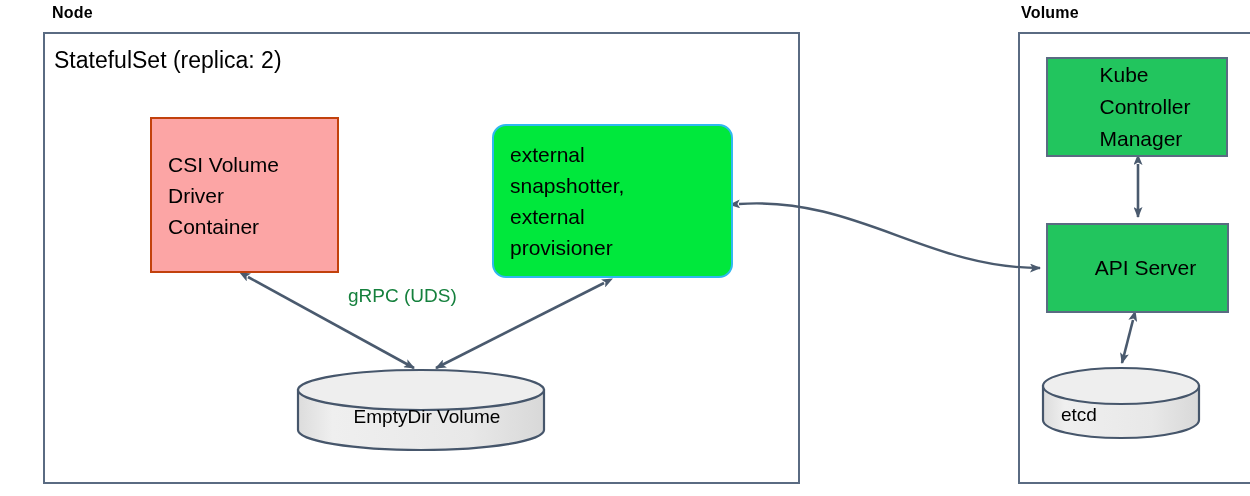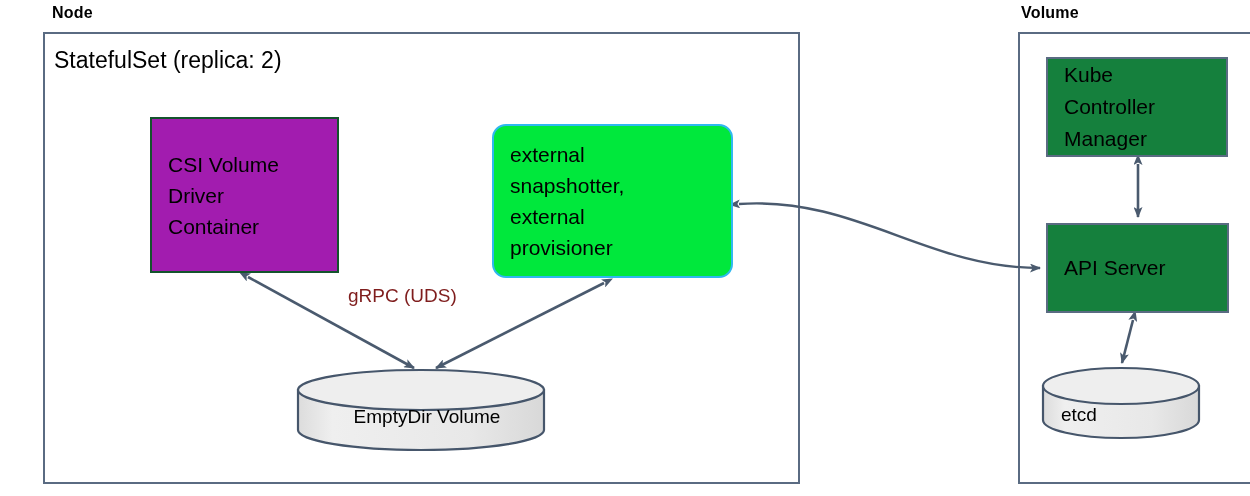--- a/index.html
+++ b/index.html
@@ -54,46 +54,47 @@
     justify-content: flex-start;
   }
   .node-box .node-text {
     font-size: 21px;
     line-height: 31px;
     color: #000000;
     padding-left: 16px;
     white-space: pre-line;
   }
   .box-csi {
-    background: #a21caf;
-    border: 2px solid #14532d;
+    background: #fca5a5;
+    border: 2px solid #c2410c;
   }
   .box-ext {
     background: #00e83c;
     border: 2px solid #2fb8ef;
   }
   .box-gray {
-    background: #15803d;
+    background: #22c55e;
     border: 2px solid #5a6b82;
+    justify-content: center;
   }
   .box-gray .node-text {
     font-size: 21px;
     line-height: 32px;
   }
   .cyl-label {
     position: absolute;
     font-size: 19px;
     color: #000000;
     text-align: center;
     white-space: nowrap;
   }
   .edge-label {
     position: absolute;
     font-size: 19px;
-    color: #7f1d1d;
+    color: #15803d;
     white-space: nowrap;
   }
 </style>
 </head>
 <body>
 
 <div id="canvas">
 
   <div class="zone-label" style="left:26px; top:4px;">Node</div>
 

